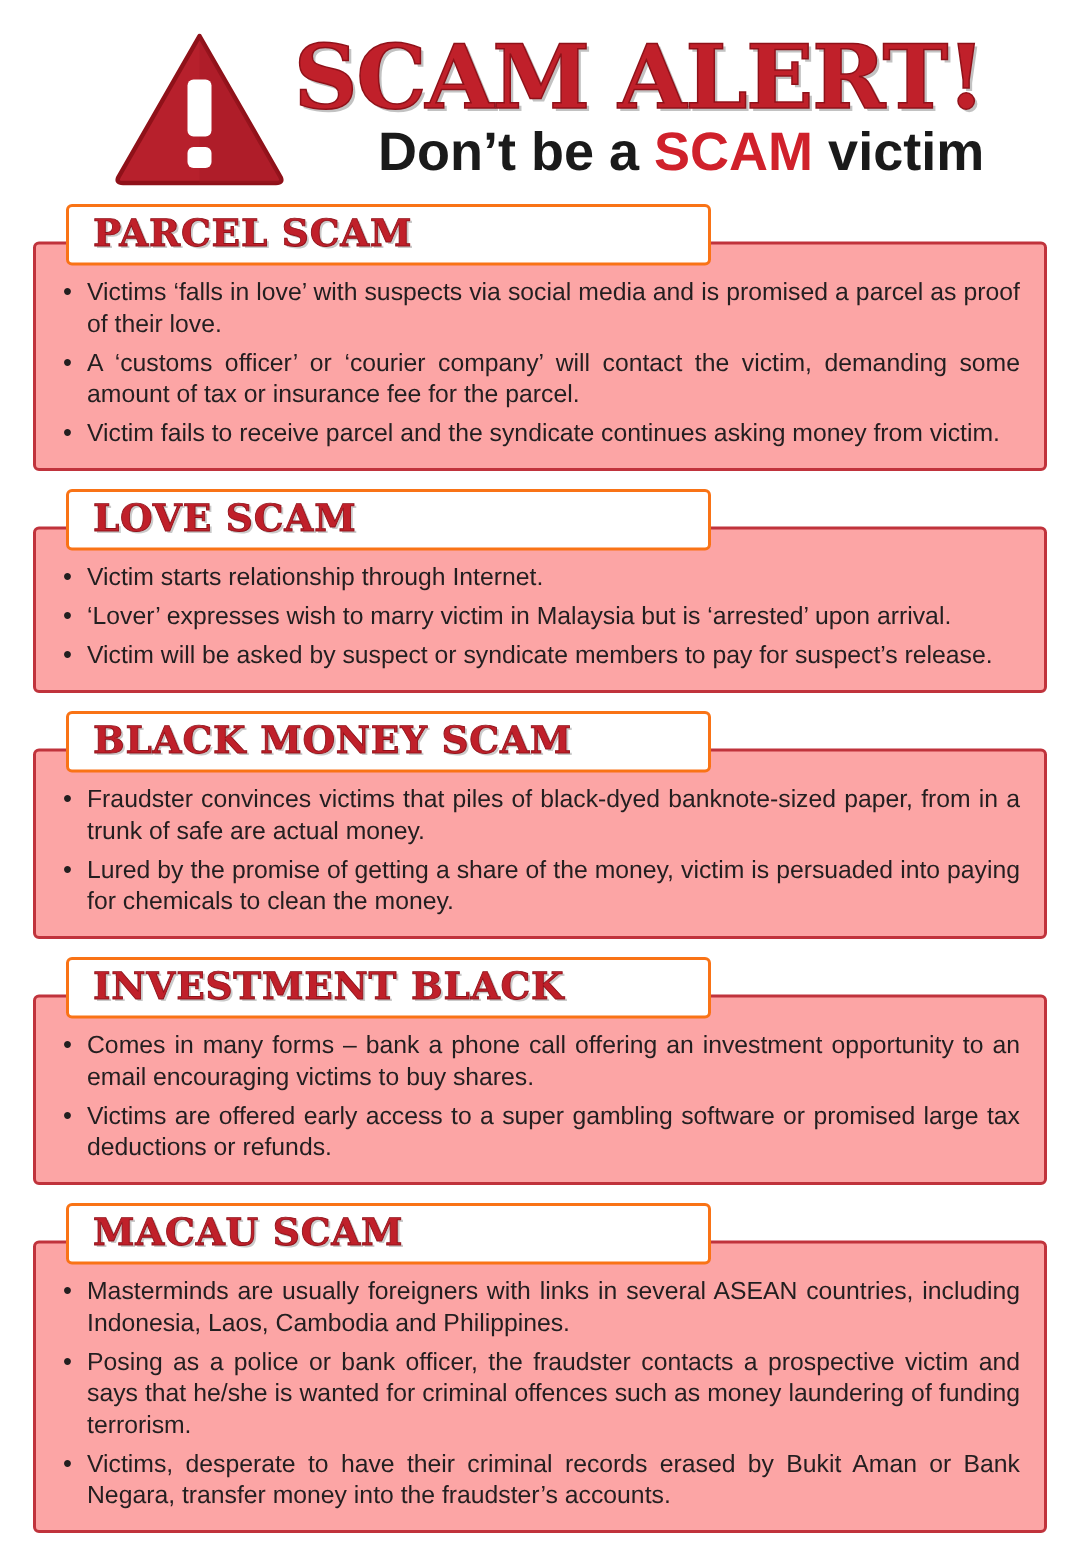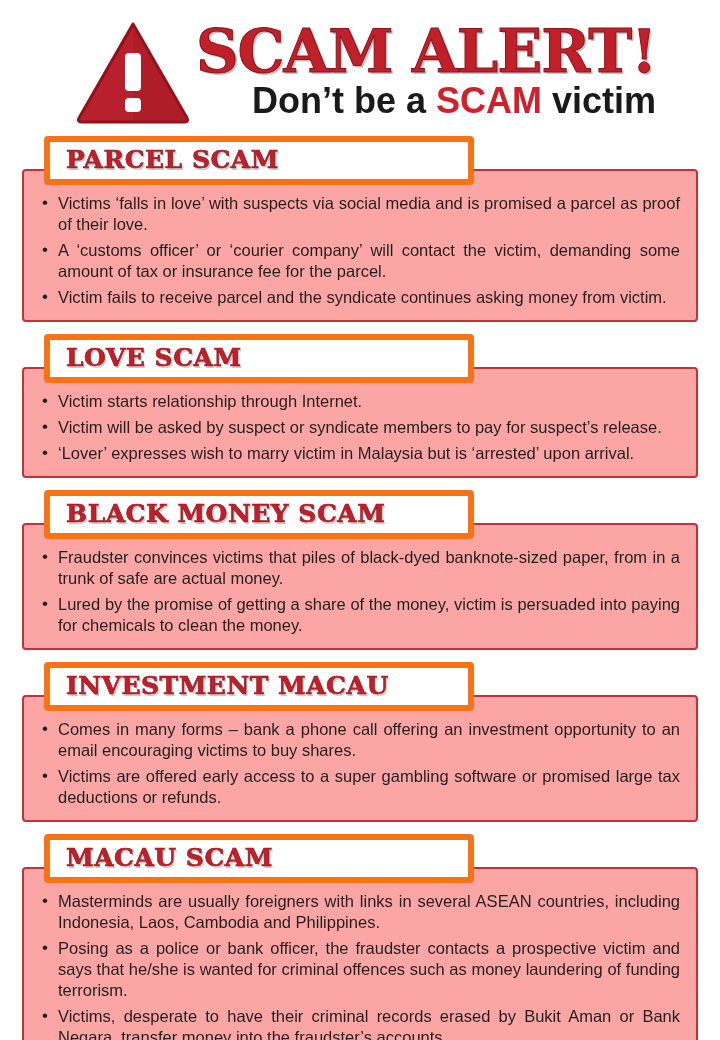--- a/index.html
+++ b/index.html
@@ -83,21 +83,21 @@
     background: #fca5a5;
     border-radius: 4px;
     padding: 22px 16px 12px 16px;
     margin-top: -16px;
   }
   .section-heading {
     position: relative;
     z-index: 3;
     display: inline-block;
     background: #ffffff;
-    border: 6px solid #f97316;
+    border: 2px solid #f97316;
     border-radius: 4px;
     padding: 4px 12px 5px 16px;
     margin-left: 22px;
     min-width: 430px;
     box-sizing: border-box;
   }
   .section-heading .heading-text {
     font-family: "DejaVu Serif", serif;
     font-weight: bold;
     font-size: 25px;
@@ -171,41 +171,41 @@
       </div>
     </div>
 
     <div class="section">
       <div class="section-heading">
         <span class="heading-text">LOVE SCAM</span>
       </div>
       <div class="section-box">
         <ul class="bullets">
           <li>Victim starts relationship through Internet.</li>
+          <li>‘Lover’ expresses wish to marry victim in Malaysia but is ‘arrested’ upon arrival.</li>
           <li>Victim will be asked by suspect or syndicate members to pay for suspect’s release.</li>
-          <li>‘Lover’ expresses wish to marry victim in Malaysia but is ‘arrested’ upon arrival.</li>
         </ul>
       </div>
     </div>
 
     <div class="section">
       <div class="section-heading">
         <span class="heading-text">BLACK MONEY SCAM</span>
       </div>
       <div class="section-box">
         <ul class="bullets">
           <li>Fraudster convinces victims that piles of black-dyed banknote-sized paper, from in a trunk of safe are actual money.</li>
           <li>Lured by the promise of getting a share of the money, victim is persuaded into paying for chemicals to clean the money.</li>
         </ul>
       </div>
     </div>
 
     <div class="section">
       <div class="section-heading">
-        <span class="heading-text">INVESTMENT MACAU</span>
+        <span class="heading-text">INVESTMENT BLACK</span>
       </div>
       <div class="section-box">
         <ul class="bullets">
           <li>Comes in many forms – bank a phone call offering an investment opportunity to an email encouraging victims to buy shares.</li>
           <li>Victims are offered early access to a super gambling software or promised large tax deductions or refunds.</li>
         </ul>
       </div>
     </div>
 
     <div class="section">

